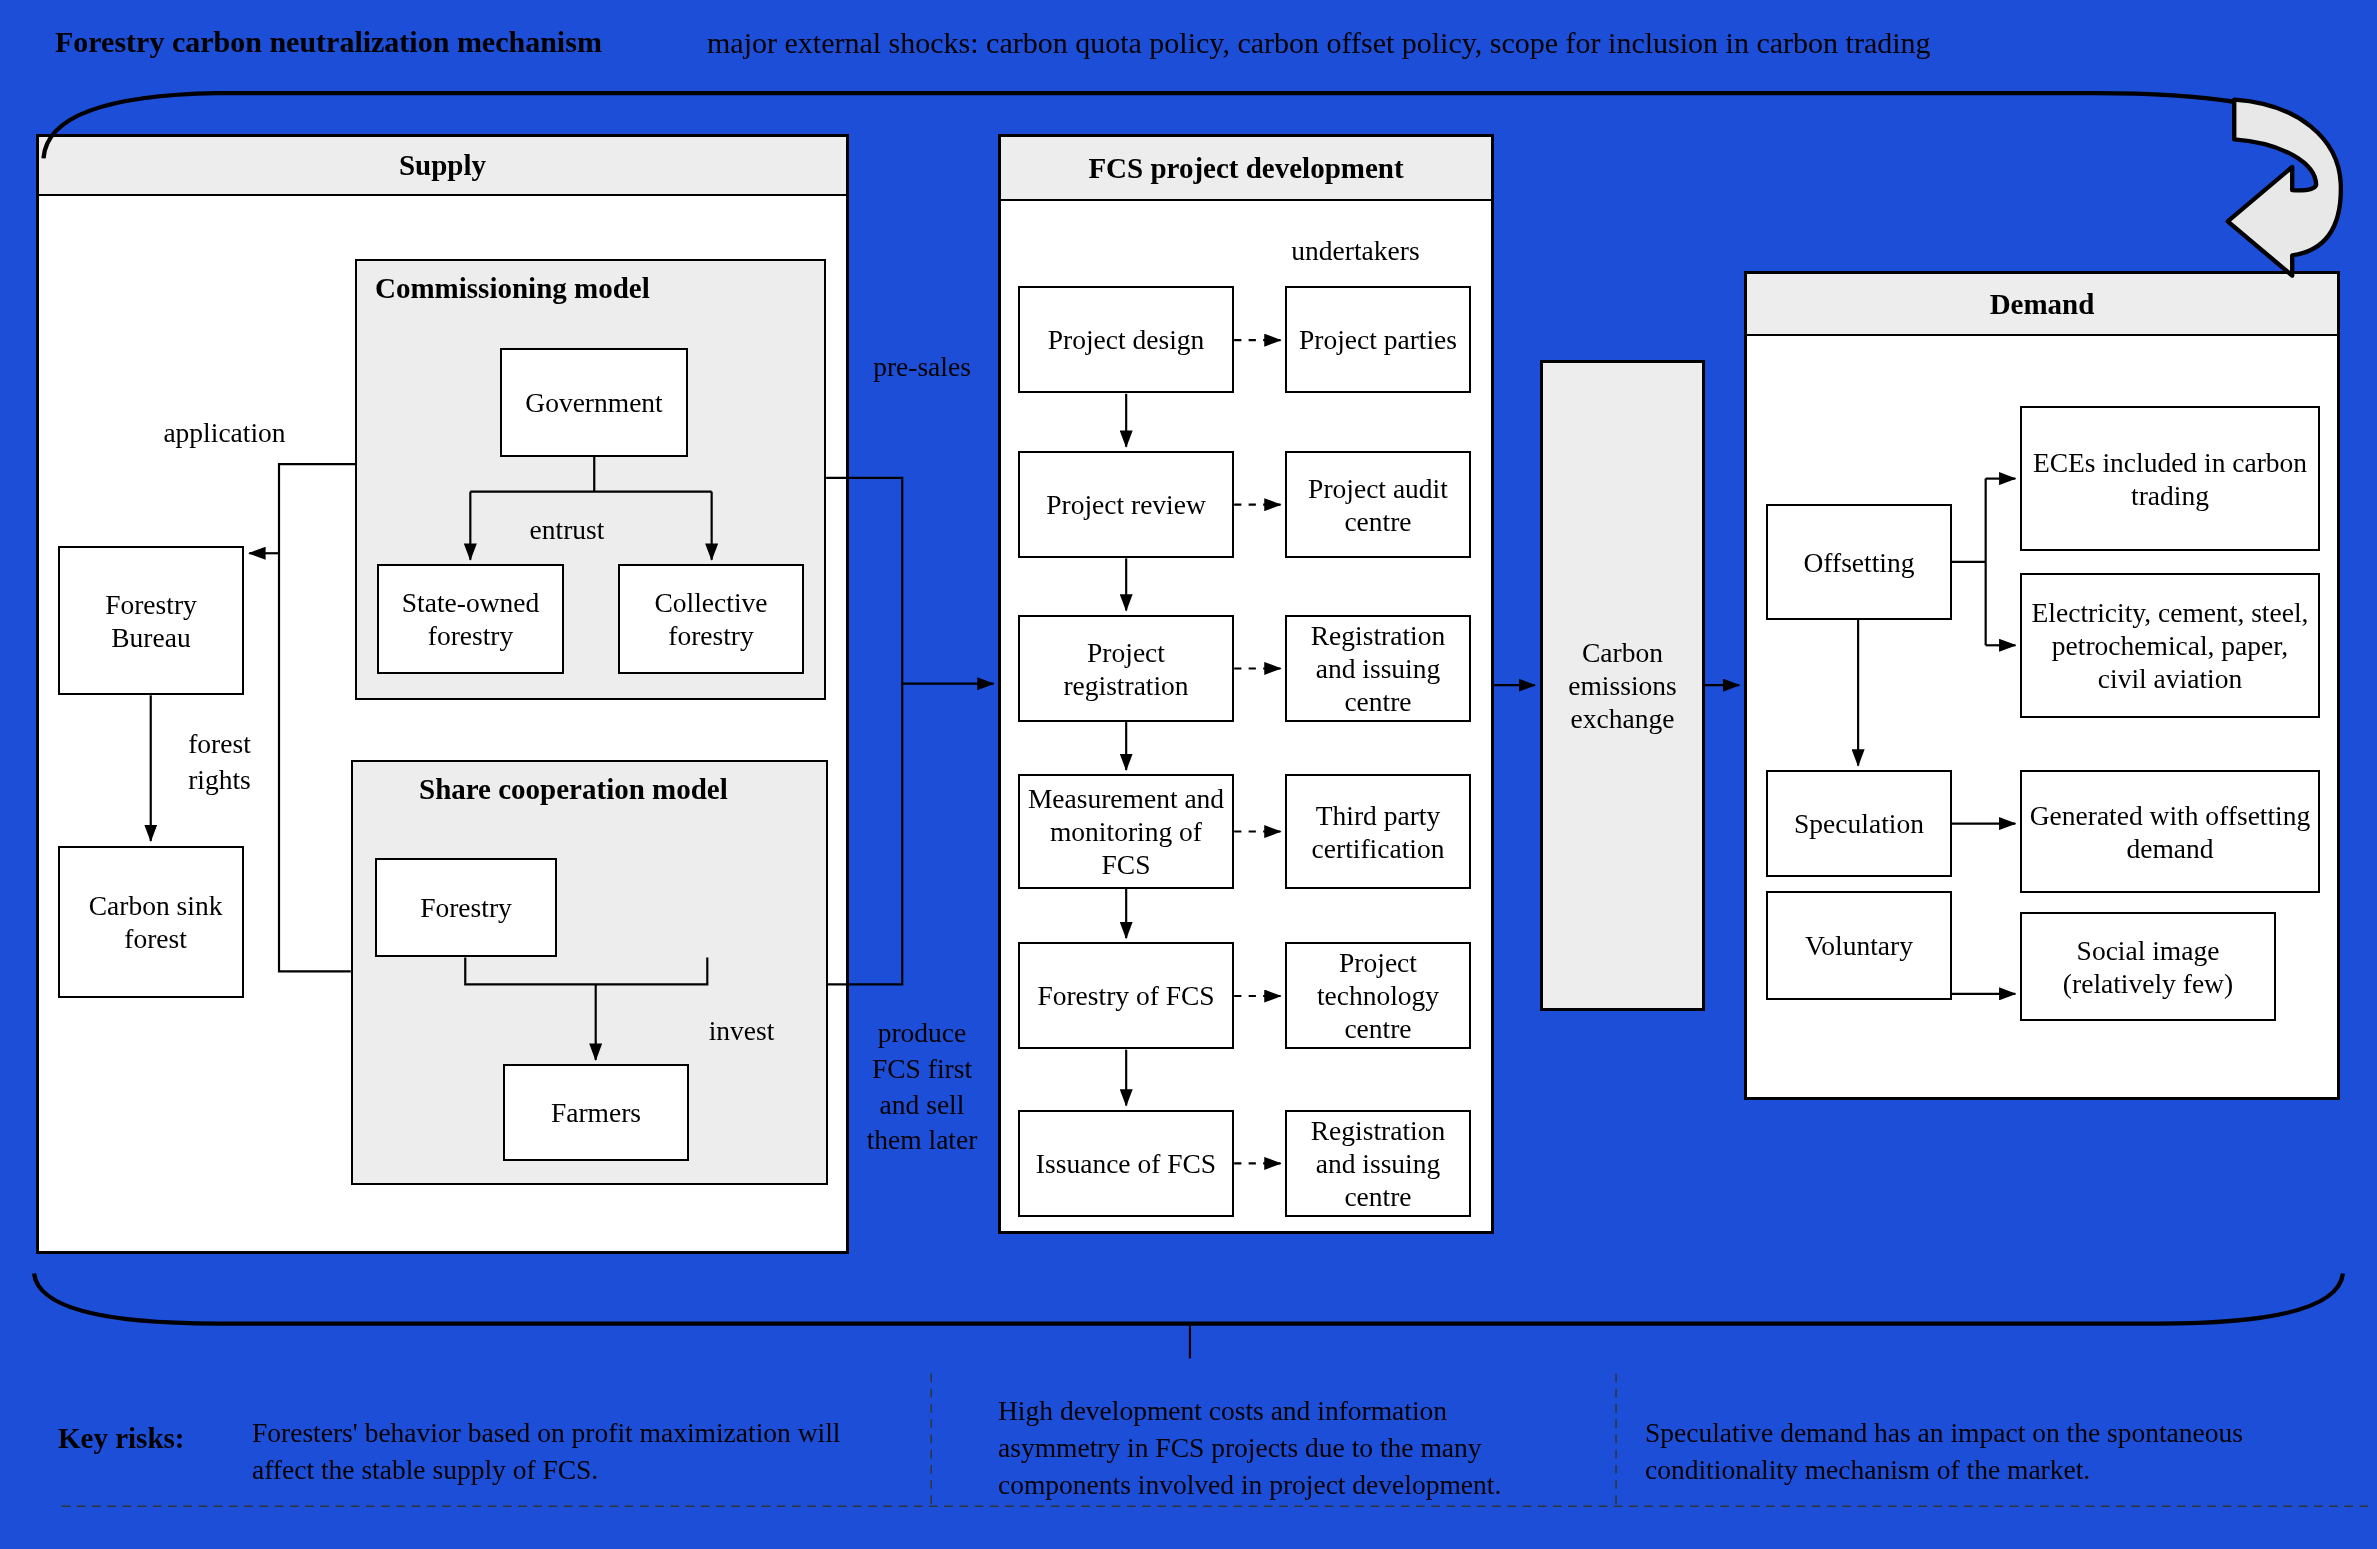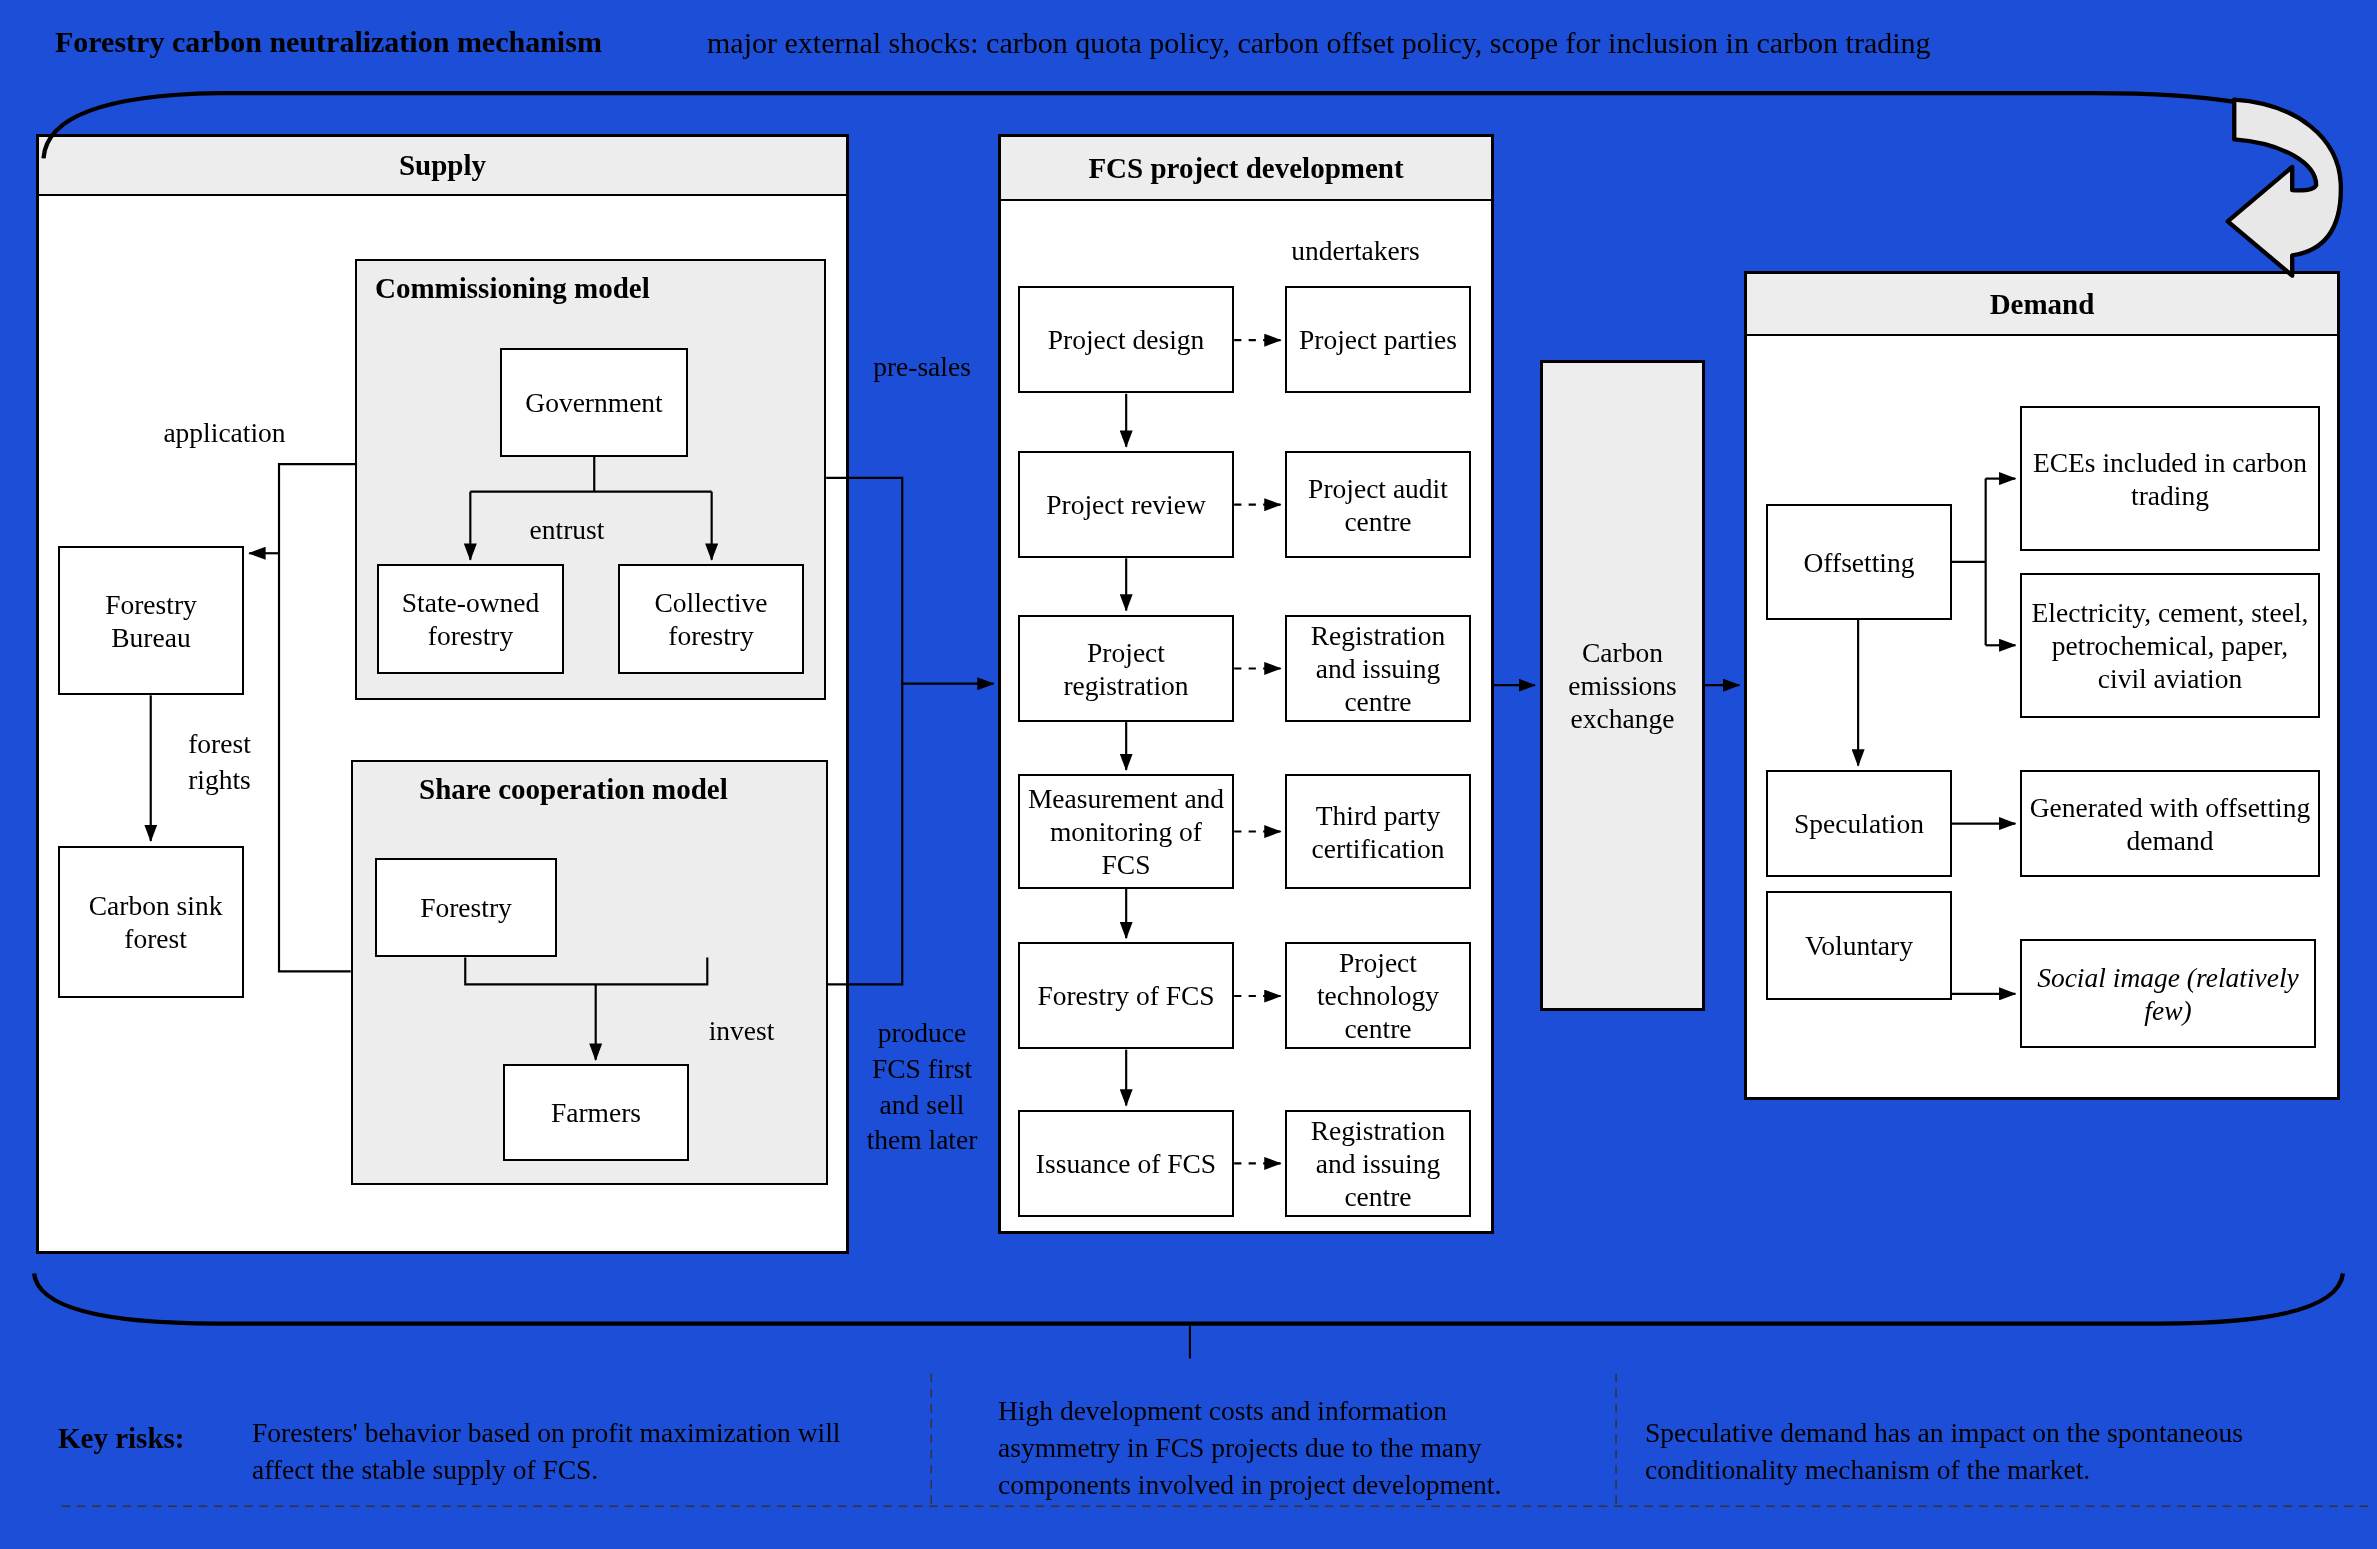--- a/index.html
+++ b/index.html
@@ -85,23 +85,23 @@
 
   <div class="panel" style="left:1744px;top:271px;width:596px;height:829px;">
     <div class="panel-header" style="height:62px;">
       <span>Demand</span>
     </div>
   </div>
   <div class="box" style="left:1766px;top:504px;width:186px;height:116px;">Offsetting</div>
   <div class="box" style="left:2020px;top:406px;width:300px;height:145px;">ECEs included in carbon trading</div>
   <div class="box" style="left:2020px;top:573px;width:300px;height:145px;">Electricity, cement, steel, petrochemical, paper, civil aviation</div>
   <div class="box" style="left:1766px;top:770px;width:186px;height:107px;">Speculation</div>
-  <div class="box" style="left:2020px;top:770px;width:300px;height:107px;">Generated with offsetting demand</div>
+  <div class="box" style="left:2020px;top:770px;width:300px;height:123px;">Generated with offsetting demand</div>
   <div class="box" style="left:1766px;top:891px;width:186px;height:109px;">Voluntary</div>
-  <div class="box" style="left:2020px;top:939px;width:296px;height:109px;font-style:italic;">Social image (relatively few)</div>
+  <div class="box" style="left:2020px;top:912px;width:256px;height:109px;">Social image (relatively few)</div>
 
 
   <div class="title-bold" style="left:58px;top:1422px;font-size:29px;">Key risks:</div>
   <div class="risk-text" style="left:252px;top:1415px;width:638px;">Foresters' behavior based on profit maximization will affect the stable supply of FCS.</div>
   <div class="risk-text" style="left:998px;top:1393px;width:573px;">High development costs and information asymmetry in FCS projects due to the many components involved in project development.</div>
   <div class="risk-text" style="left:1645px;top:1415px;width:710px;">Speculative demand has an impact on the spontaneous conditionality mechanism of the market.</div>
 
   <svg class="overlay" width="2377" height="1550" viewBox="0 0 3280 2138">
     <defs>
       <marker id="arr" viewBox="0 0 8 6" refX="7.5" refY="3" markerWidth="8" markerHeight="6" orient="auto-start-reverse">

